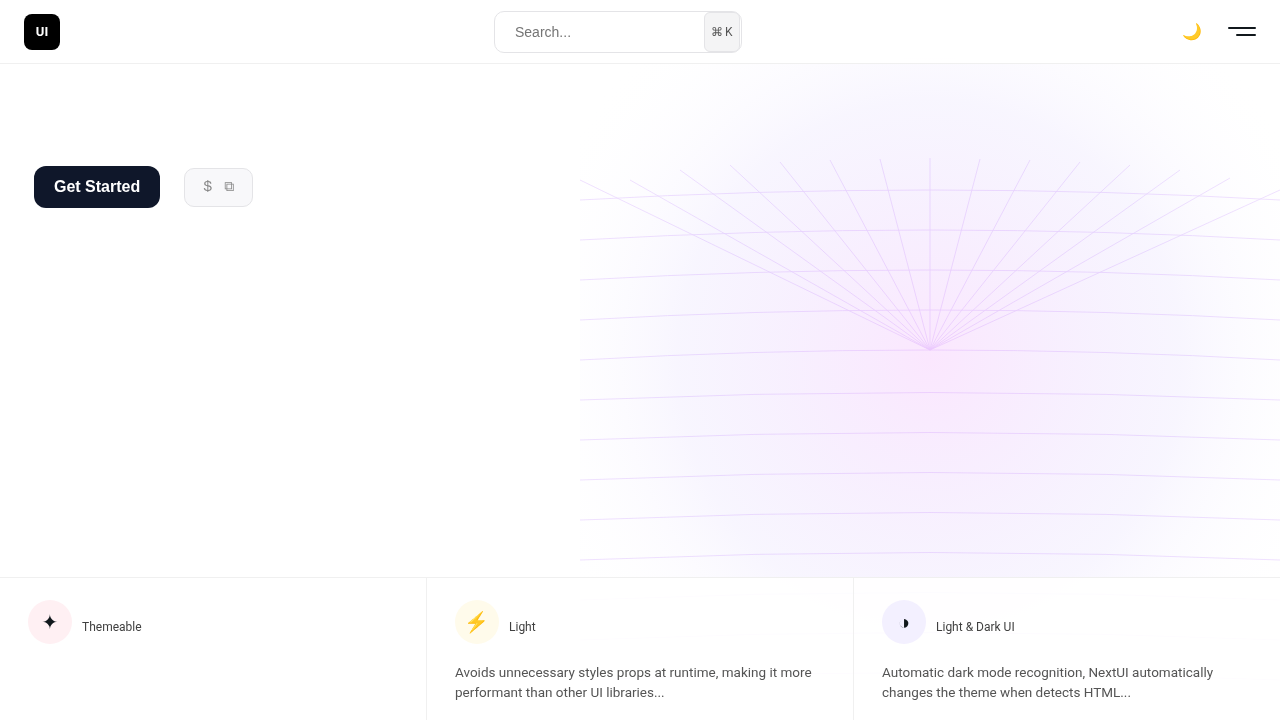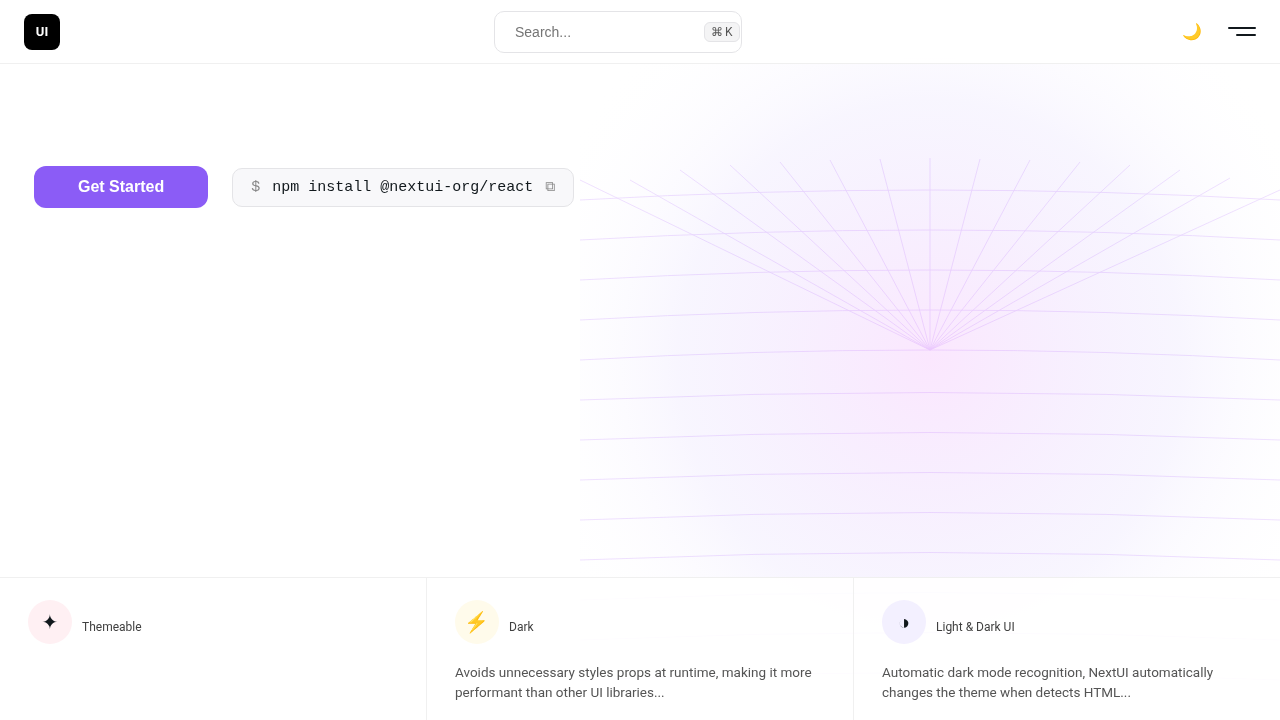--- a/index.html
+++ b/index.html
@@ -45,21 +45,20 @@
       display: flex;
       align-items: center;
       justify-content: center;
       color: #fff;
       font-size: 13px;
       font-weight: 700;
     }
 
     .search-bar {
       display: flex;
-      align-items: center;
       border: 1.5px solid #e4e4e7;
       border-radius: 10px;
       padding: 0 12px;
       width: 248px;
       height: 42px;
       background: #fff;
       gap: 8px;
     }
 
     .search-bar input {
@@ -166,25 +165,25 @@
     }
 
     .hero-actions {
       margin-top: 36px;
       display: flex;
       align-items: center;
       gap: 24px;
     }
 
     .btn-get-started {
-      background: #8b5cf6;
+      background: #0f172a;
       color: #fff;
       border: none;
       border-radius: 12px;
-      padding: 12px 44px;
+      padding: 12px 20px;
       font-size: 16px;
       font-weight: 600;
       cursor: pointer;
       white-space: nowrap;
     }
 
     .install-cmd {
       display: flex;
       align-items: center;
       gap: 12px;
@@ -342,38 +341,37 @@
 </div>
 
 <main>
   <div class="hero">
     <div class="hero-actions">
       <button class="btn-get-started">
         <span>Get Started</span>
       </button>
       <div class="install-cmd">
         <span class="dollar">$</span>
-        <span> npm install @nextui-org/react</span>
         <span class="copy-icon">⧉</span>
       </div>
     </div>
   </div>
 </main>
 
 <div class="features">
 <div class="feature-card">
       <div class="feature-header">
         <div class="feature-icon pink">✦</div>
         <span class="feature-name">Themeable</span>
       </div>
     </div>
     <div class="feature-card">
       <div class="feature-header">
         <div class="feature-icon yellow">⚡</div>
-        <span class="feature-name">Dark</span>
+        <span class="feature-name">Light</span>
       </div>
       <p class="feature-desc">Avoids unnecessary styles props at runtime, making it more performant than other UI libraries...</p>
     </div>
     <div class="feature-card">
       <div class="feature-header">
         <div class="feature-icon lavender">◑</div>
         <span class="feature-name">Light &amp; Dark UI</span>
       </div>
       <p class="feature-desc">Automatic dark mode recognition, NextUI automatically changes the theme when detects HTML...</p>
     </div>

